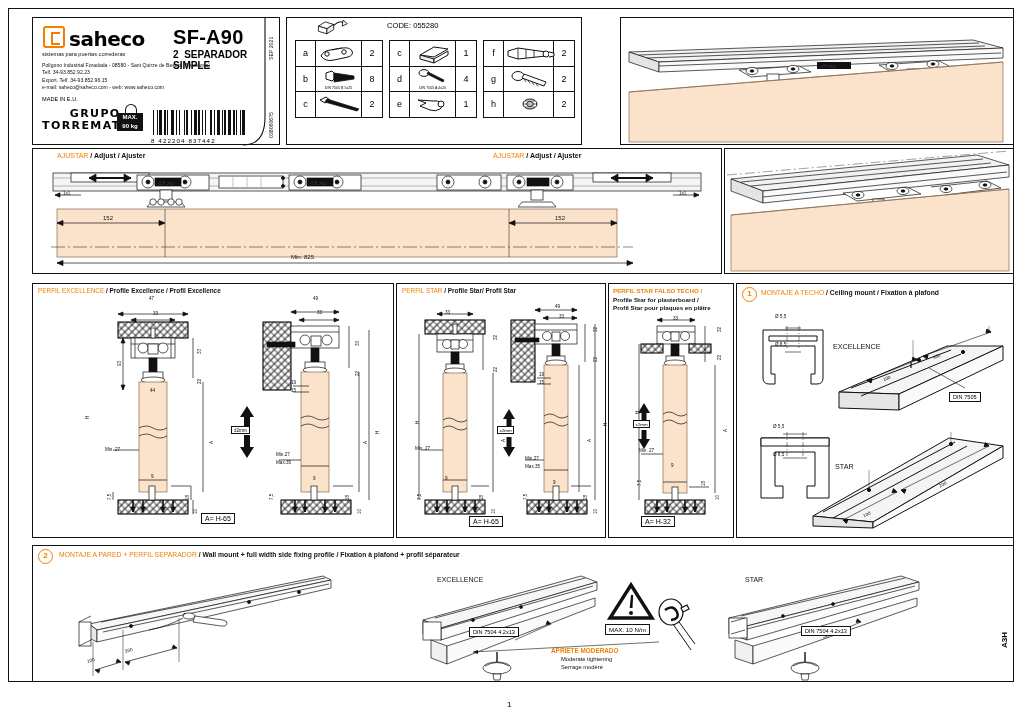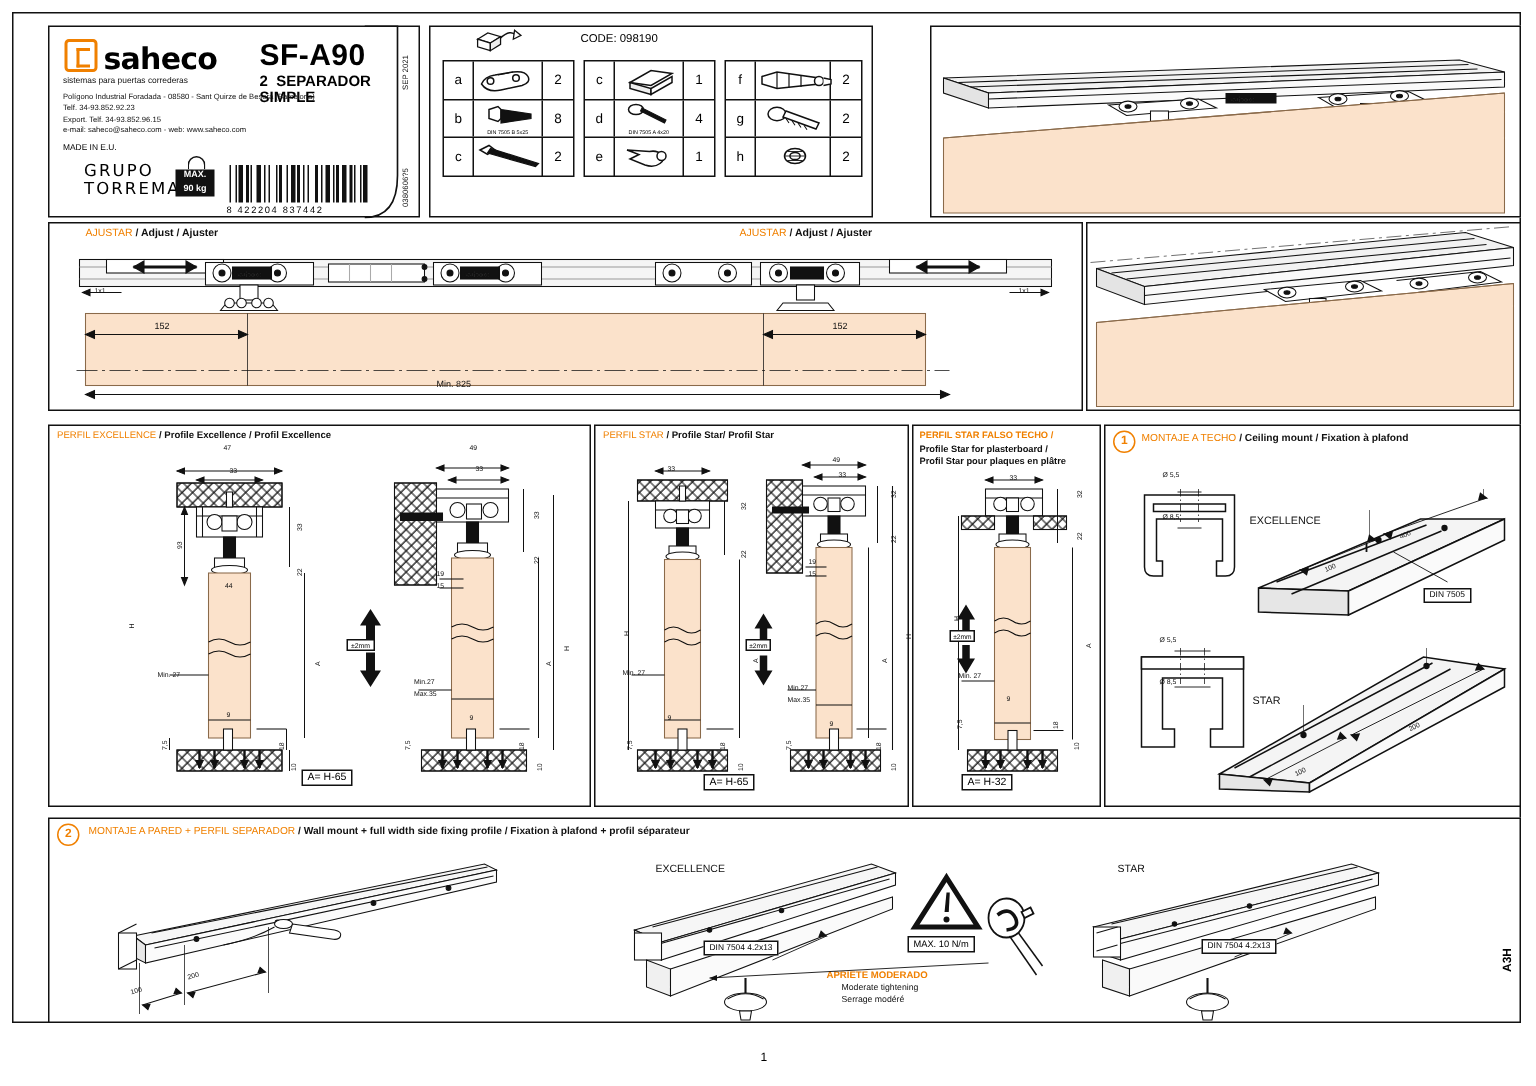--- a/index.html
+++ b/index.html
@@ -26,22 +26,22 @@
   .tb-round{position:absolute;left:245px;top:17px;width:36px;height:128px;overflow:hidden;}
   .logo-mark{position:absolute;left:10px;top:8px;width:22px;height:22px;border:2.4px solid #F08000;border-radius:3px;box-sizing:border-box;}
   .logo-mark:after{content:"";position:absolute;left:6px;top:4px;width:9px;height:13px;border:2.2px solid #F08000;border-right:none;box-sizing:border-box;}
   .logo-word{position:absolute;left:36px;top:9px;font-size:20px;font-weight:bold;letter-spacing:-0.5px;
      font-family:"DejaVu Sans",sans-serif;}
   .tagline{position:absolute;left:9px;top:33px;font-size:5.6px;color:#111;}
   .model{position:absolute;left:140px;top:8px;font-size:20px;font-weight:bold;letter-spacing:0.3px;}
   .model2{position:absolute;left:140px;top:31px;font-size:10px;font-weight:bold;}
   .addr{position:absolute;left:9px;top:44px;font-size:5.1px;line-height:7.4px;color:#111;}
   .madein{position:absolute;left:9px;top:78px;font-size:5.6px;}
-  .grupo{position:absolute;left:23px;top:90px;font-size:11px;font-weight:normal;line-height:11.5px;letter-spacing:1.4px;
-     font-family:"DejaVu Sans",sans-serif;}
+  .grupo{position:absolute;left:9px;top:90px;font-size:11px;font-weight:bold;line-height:11.5px;letter-spacing:1.4px;
+     font-family:"DejaVu Sans",sans-serif;text-align:right;}
   .maxkg{position:absolute;left:84px;top:86px;width:28px;height:28px;}
   .maxkg .b2{position:absolute;left:0;top:9px;width:26px;height:9px;background:#111;color:#fff;font-size:6px;font-weight:bold;text-align:center;line-height:9px;}
   .maxkg .b3{position:absolute;left:0;top:18px;width:26px;height:9px;background:#111;color:#fff;font-size:6px;font-weight:bold;text-align:center;line-height:9px;}
   .weight-ico{position:absolute;left:8px;top:0px;width:10px;height:8px;border:1.6px solid #111;border-bottom:none;border-radius:6px 6px 0 0;}
   .barcode{position:absolute;left:120px;top:92px;width:105px;height:28px;}
   .barcode .bar{position:absolute;top:0;background:#111;height:25px;}
   .bcnum{position:absolute;left:118px;top:119px;font-size:6.2px;letter-spacing:1.1px;}
 
   
   .parts{position:absolute;left:286px;top:17px;width:296px;height:128px;border:1.1px solid #111;box-sizing:border-box;background:#fff;}
@@ -128,21 +128,21 @@
 <div class="lbl sm rot90" style="left:268px;top:138px;">0380606?5</div>
 
 <div class="parts">
   <svg class="boximg" viewBox="0 0 40 20">
     <path d="M4,9 L12,4 L22,7 L14,12 Z" fill="#fff" stroke="#111" stroke-width="1"></path>
     <path d="M4,9 L4,15 L14,18 L14,12 Z" fill="#fff" stroke="#111" stroke-width="1"></path>
     <path d="M14,12 L14,18 L22,13 L22,7 Z" fill="#eee" stroke="#111" stroke-width="1"></path>
     <path d="M22,8 Q30,1 34,6" fill="none" stroke="#111" stroke-width="1.2"></path>
     <path d="M33,2 L38,6 L32,9 Z" fill="#fff" stroke="#111" stroke-width="1"></path>
   </svg>
-  <div class="codebox" style="left:100px;top:3px;">CODE: 098190</div>
+  <div class="codebox" style="left:100px;top:3px;">CODE: 055280</div>
 
   <div class="ptbl" style="left:8px;top:22px;width:88px;height:78px;">
     <div class="row">
       <div class="c-key">a</div>
       <div class="c-img">
         <svg viewBox="0 0 48 24" style="width:48px;height:24px;">
           <path d="M5,15 q2,-5 9,-6 l12,-2 q8,-1 10,3 q2,4 -4,6 l-14,3 q-9,2 -13,-4 Z" fill="#fff" stroke="#111" stroke-width="1"></path>
           <circle cx="11" cy="13" r="2.2" fill="none" stroke="#111" stroke-width="1"></circle>
           <circle cx="28" cy="11" r="2.2" fill="none" stroke="#111" stroke-width="1"></circle>
           <path d="M16,9 l10,-2" stroke="#111" stroke-width="0.8" fill="none"></path>

